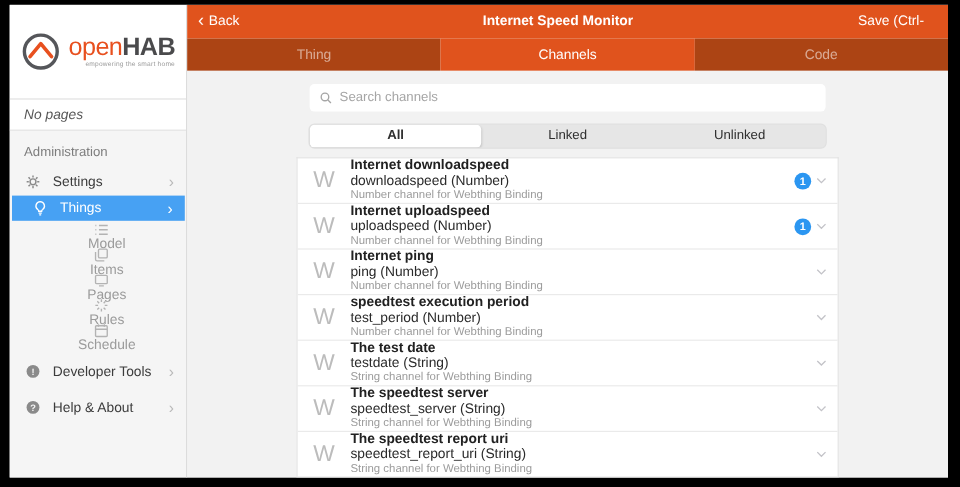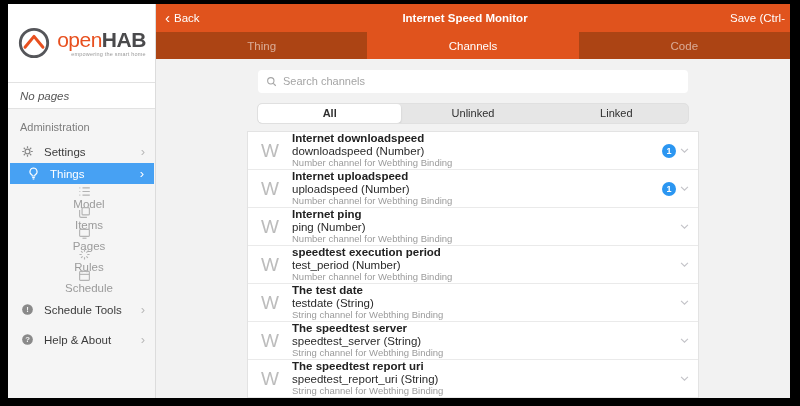--- a/index.html
+++ b/index.html
@@ -36,21 +36,21 @@
   .nav-item.active { background:var(--blue-sel,#47a1f3); color:#fff; margin:1px 1px 1px 2px; }
   .nav-item.active .nav-icon, .nav-item.active .nav-chevron { color:#fff; }
 
   
   .main { flex:1; display:flex; flex-direction:column; min-width:0; }
   .navbar { height:28px; flex:none; background:var(--accent,#e0531d); color:#fff;
             display:flex; align-items:center; position:relative; font-size:11.5px; }
   .back { display:flex; align-items:center; gap:4px; padding-left:9px; cursor:pointer; }
   .back-ch { font-size:15px; line-height:1; margin-top:-2px; }
   .nav-title { position:absolute; left:0; right:16px; text-align:center; font-weight:bold; pointer-events:none; }
-  .save { margin-left:auto; padding-right:5px; white-space:nowrap; cursor:pointer; position:relative; z-index:1; }
+  .save { margin-left:auto; padding-right:20px; white-space:nowrap; cursor:pointer; position:relative; z-index:1; }
   .tabbar { height:27px; flex:none; display:flex; }
   .tab { flex:1; background:var(--tab-inactive,#ac4414); color:rgba(255,255,255,0.55);
          display:flex; align-items:center; justify-content:center; font-size:11.5px; cursor:pointer; }
   .tab.active { background:var(--accent,#e0531d); color:#fff; }
 
   .content { flex:1; background:#f2f2f2; display:flex; flex-direction:column; align-items:center; overflow:hidden; }
   .search { width:430px; height:24px; margin-top:11px; background:#fff; border-radius:4px;
             display:flex; align-items:center; padding:0 8px; color:#a5a5a5; }
   .search-icon svg { width:11px; height:11px; display:block; }
   .search-input { border:none; outline:none; background:transparent; flex:1; margin-left:6px;
@@ -177,21 +177,21 @@
 
         </div>
 
         <div class="nav-item top gap">
           <span class="nav-icon">
             <svg viewBox="0 0 16 16">
               <circle cx="8" cy="8" r="6.6" fill="currentColor"></circle>
               <text x="8" y="11.3" font-size="9.5" font-weight="bold" text-anchor="middle" fill="#f5f5f5">!</text>
             </svg>
           </span>
-          <span class="nav-text">Schedule Tools</span>
+          <span class="nav-text">Developer Tools</span>
           <span class="nav-chevron">›</span>
         </div>
 
         <div class="nav-item top gap">
           <span class="nav-icon">
             <svg viewBox="0 0 16 16">
               <circle cx="8" cy="8" r="6.6" fill="currentColor"></circle>
               <text x="8" y="11.3" font-size="9.5" font-weight="bold" text-anchor="middle" fill="#f5f5f5">?</text>
             </svg>
           </span>
@@ -239,25 +239,25 @@
         <input class="search-input" placeholder="Search channels" style="">
       </div>
 
       <div class="segmented">
 
           <div class="seg active">
             <span>All</span>
           </div>
 
           <div class="seg">
+            <span>Linked</span>
+          </div>
+
+          <div class="seg">
             <span>Unlinked</span>
-          </div>
-
-          <div class="seg">
-            <span>Linked</span>
           </div>
 
       </div>
 
       <div class="card">
 
           <div class="row">
             <span class="row-icon">W</span>
             <span class="row-text">
               <span class="row-title">Internet downloadspeed</span>

